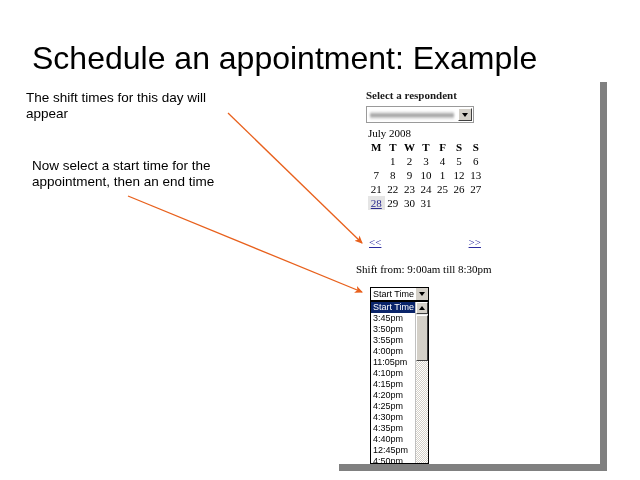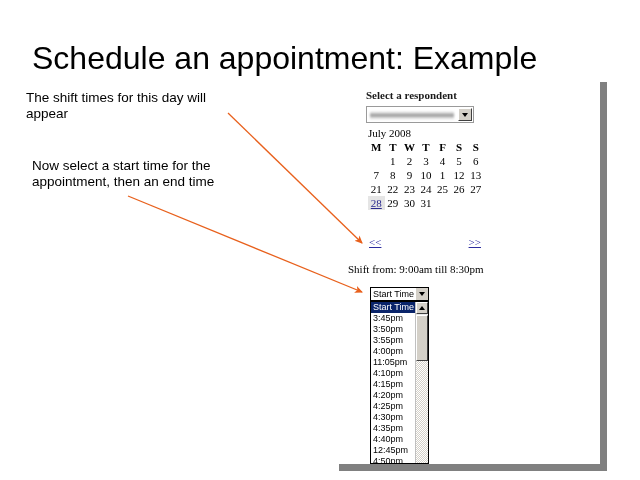--- a/index.html
+++ b/index.html
@@ -190,21 +190,21 @@
     font-size: 11px;
     color: #2b2b9f;
     text-decoration: underline;
   }
   #cal-prev { left: 0px; top: 0px; }
   #cal-next { right: 0px; top: 0px; }
 
   
   #shift-line {
     position: absolute;
-    left: 348px;
+    left: 356px;
     top: 263px;
     font-family: "Liberation Serif", serif;
     font-size: 11px;
     color: #000000;
     white-space: nowrap;
   }
 
   
   #start-time-combo {
     position: absolute;

